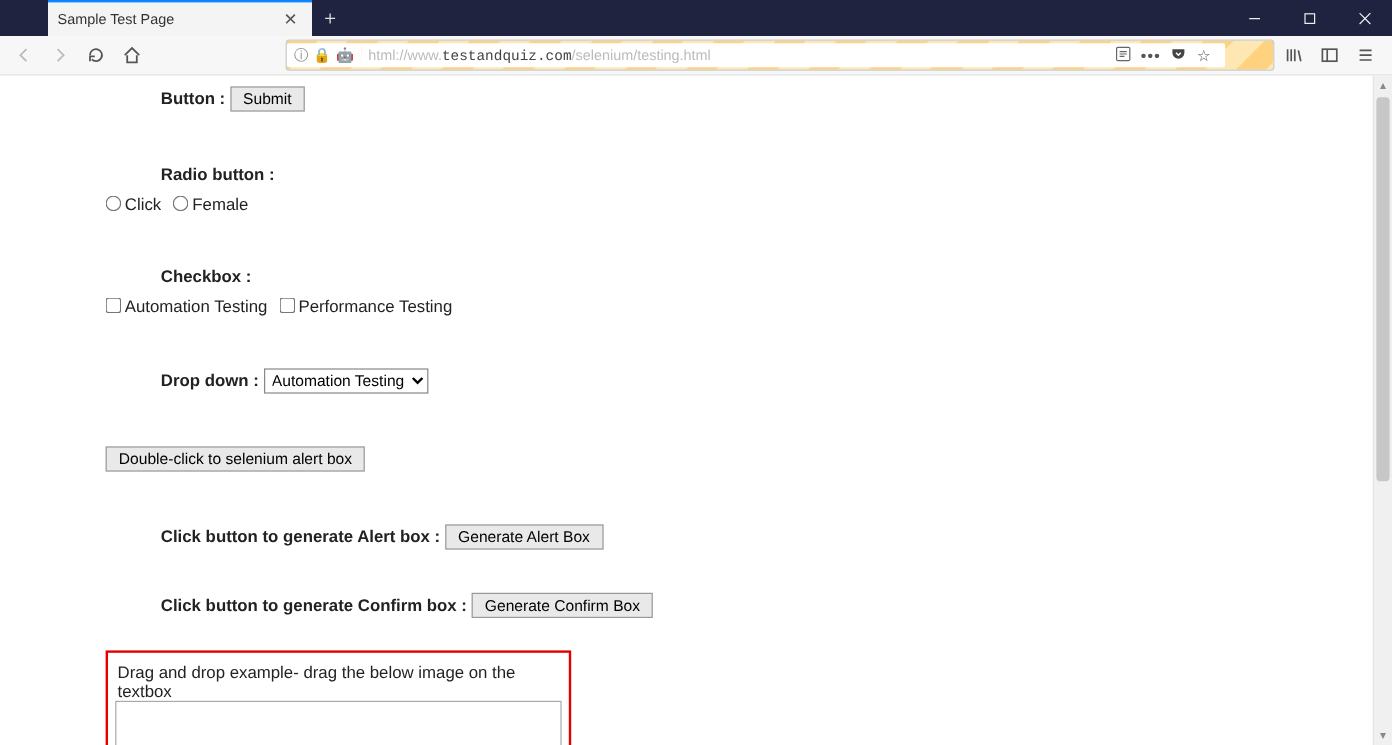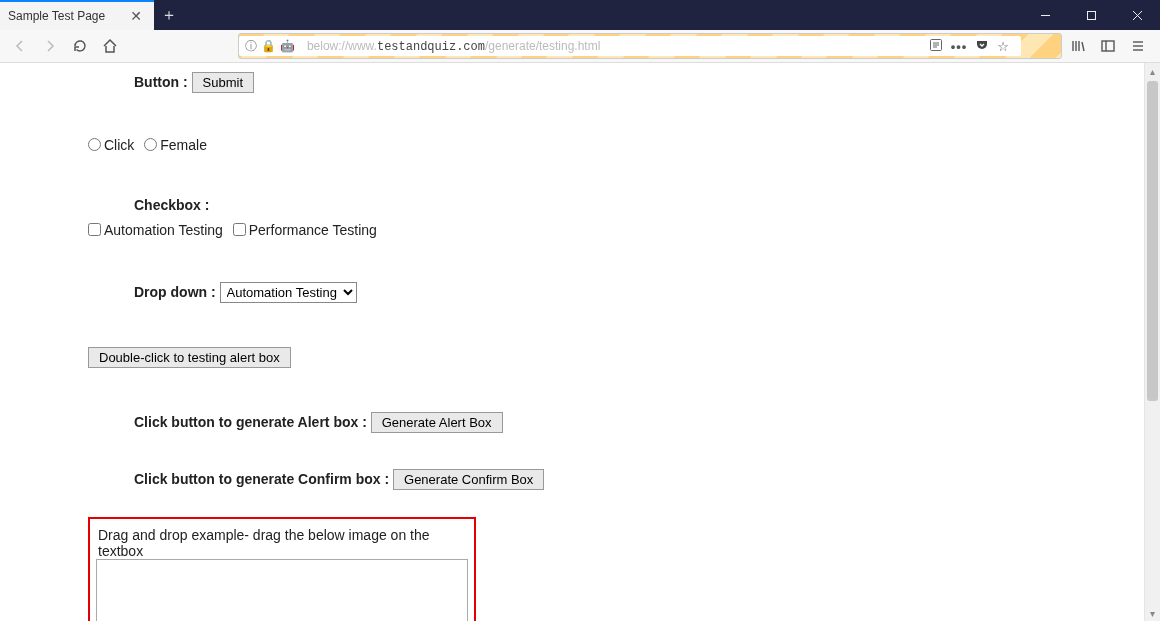--- a/index.html
+++ b/index.html
@@ -2,21 +2,21 @@
 <html><head>
 <meta charset="utf-8">
 <style>
   * { box-sizing: border-box; }
   html, body { margin: 0; padding: 0; font-family: "Segoe UI", Arial, sans-serif; }
   body { width: 1160px; height: 621px; overflow: hidden; background: #fff; }
 
   
   .titlebar { height: 30px; background: #202340; display: flex; align-items: stretch; }
   .tab-strip { display: flex; background: #202340; }
-  .tab { width: 154px; background: #f4f4f4; border-top: 2px solid #0a84ff; display: flex; align-items: center; padding: 0 8px; color: #333; font-size: 12px; }
+  .tab { width: 220px; background: #f4f4f4; border-top: 2px solid #0a84ff; display: flex; align-items: center; padding: 0 8px; color: #333; font-size: 12px; margin-left: 40px; }
   .tab .tab-title { flex: 1; overflow: hidden; white-space: nowrap; text-overflow: ellipsis; }
   .tab .close-x { color: #555; font-size: 14px; padding: 0 4px; cursor: pointer; }
   .new-tab { width: 30px; display: flex; align-items: center; justify-content: center; color: #ddd; font-size: 16px; cursor: pointer; }
   .win-controls { margin-left: auto; display: flex; }
   .win-btn { width: 46px; display: flex; align-items: center; justify-content: center; color: #eee; font-size: 13px; cursor: pointer; }
   .win-btn svg { stroke: #eee; fill: none; stroke-width: 1; }
 
   
   .toolbar { height: 33px; background: #f7f7f7; border-bottom: 1px solid #ddd; display: flex; align-items: center; padding: 0 8px; gap: 6px; }
   .nav-btn { width: 24px; height: 24px; display:flex; align-items:center; justify-content:center; color: #555; cursor: pointer; border-radius: 3px; }
@@ -113,21 +113,21 @@
     </div>
 
   <div class="url-wrap">
     <div class="url-left">
       <span style="font-size:12px;color:#888;">ⓘ</span>
       <span style="color:#2e9b33;font-size:12px;">🔒</span>
       <span style="font-size:12px;">🤖</span>
     </div>
     <div class="url-inner">
       <span class="url-text">
-        <span class="muted">below://www.</span><span class="host">testandquiz.com</span><span class="muted">/generate/testing.html</span>
+        <span class="muted">html://www.</span><span class="host">testandquiz.com</span><span class="muted">/selenium/testing.html</span>
       </span>
       <div class="url-icons-right">
         <span><svg width="14" height="14" viewBox="0 0 14 14" stroke="#666" fill="none">
               <rect x="1.5" y="1.5" width="11" height="11" rx="1"></rect>
               <line x1="4" y1="5" x2="10" y2="5"></line>
               <line x1="4" y1="7" x2="10" y2="7"></line>
               <line x1="4" y1="9" x2="8" y2="9"></line>
             </svg></span>
         <span style="letter-spacing:1px;font-weight:bold;color:#555;">•••</span>
         <span><svg width="14" height="14" viewBox="0 0 14 14">
@@ -167,20 +167,21 @@
 <div class="viewport">
   <div class="content">
 
     <div class="row">
       <span class="label-b">Button  :</span>
       <button class="btn">Submit</button>
     </div>
 
     <div class="section-gap"></div>
 
+    <div class="row label-b">Radio button  :</div>
     <div class="row">
       <label class="opt"><input type="radio" name="g" style=""><span>Click</span></label>
       <label class="opt"><input type="radio" name="g" style=""><span>Female</span></label>
     </div>
 
     <div class="section-gap"></div>
 
     <div class="row label-b">Checkbox  :</div>
     <div class="row">
       <label class="opt"><input type="checkbox" style=""><span>Automation Testing</span></label>
@@ -192,21 +193,21 @@
     <div class="row">
       <span class="label-b">Drop down  :</span>
       <select>
         <option>Automation Testing</option>
       </select>
     </div>
 
     <div class="section-gap"></div>
 
     <div class="row">
-      <button class="btn">Double-click to testing alert box</button>
+      <button class="btn">Double-click to selenium alert box</button>
     </div>
 
     <div class="section-gap"></div>
 
     <div class="row">
       <span class="label-b">Click button to generate Alert box  :</span>
       <button class="btn">Generate Alert Box</button>
     </div>
 
     <div style="height:18px"></div>

